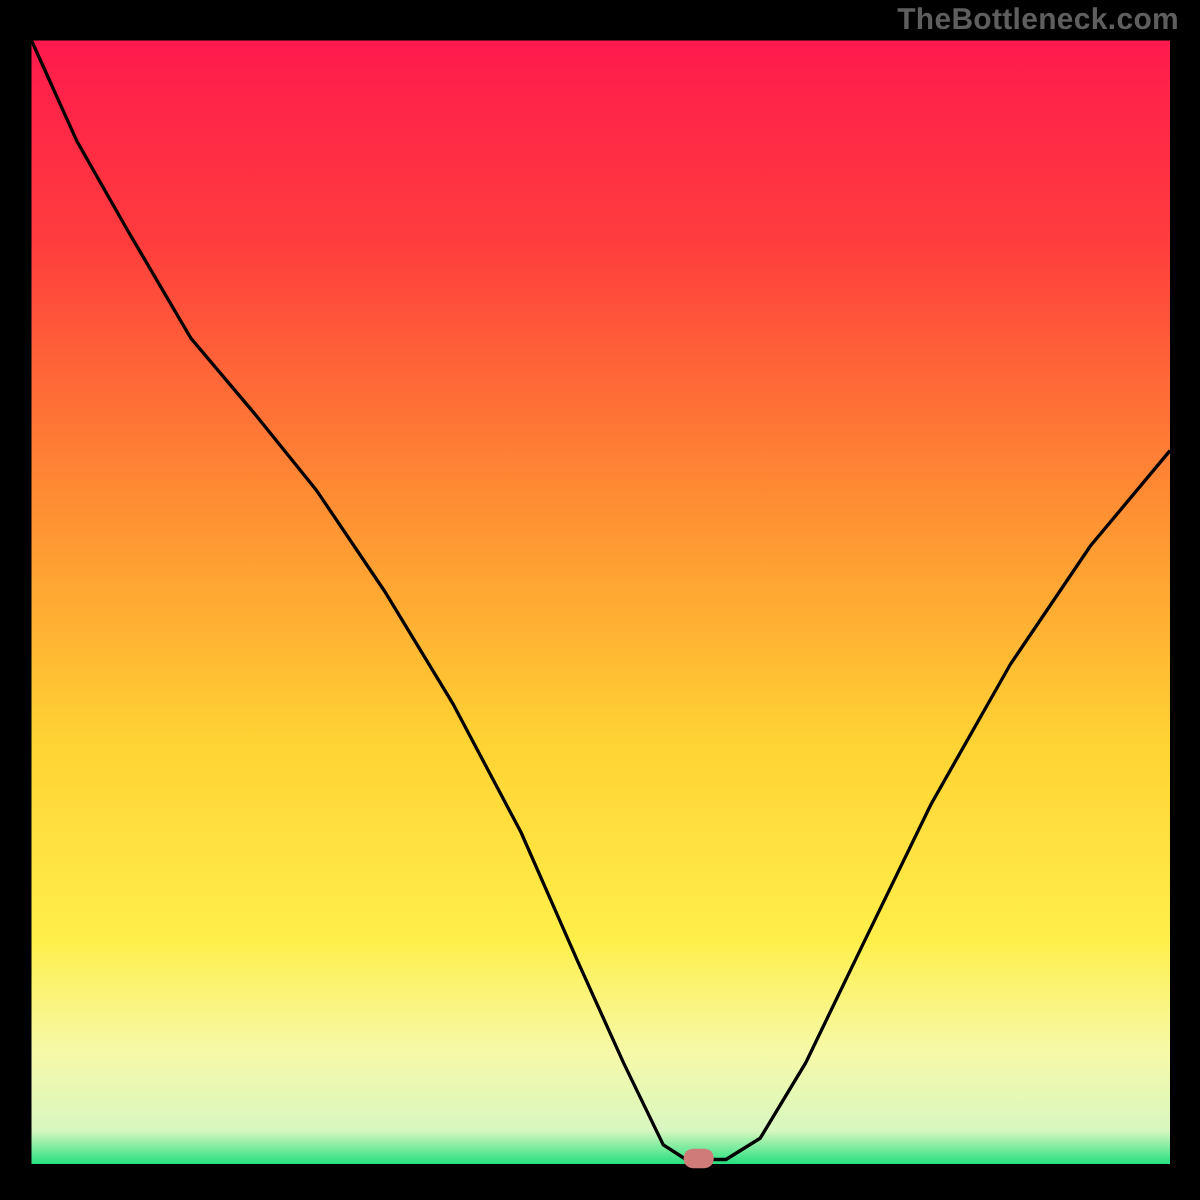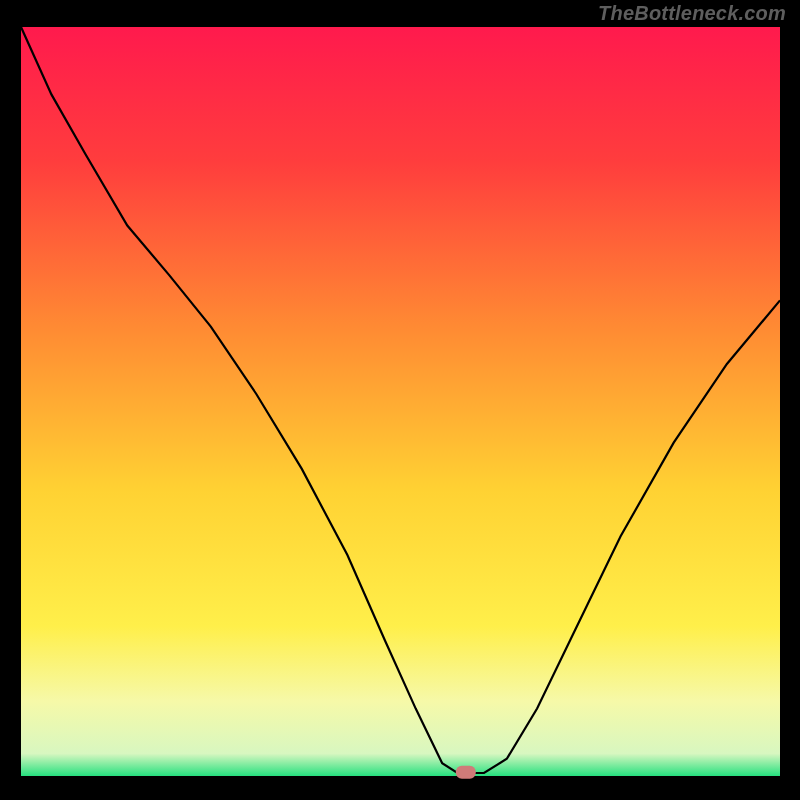--- a/index.html
+++ b/index.html
@@ -8,21 +8,20 @@
     width: 800px;
     height: 800px;
     background: #000;
     font-family: Arial, Helvetica, sans-serif;
     overflow: hidden;
   }
   .wrap {
     position: relative;
     width: 800px;
     height: 800px;
-    font-style: italic;
   }
   .watermark {
     position: absolute;
     top: 2px;
     right: 14px;
     color: #5e5e5e;
     font-size: 20px;
     font-weight: 600;
     letter-spacing: 0.2px;
     z-index: 5;

